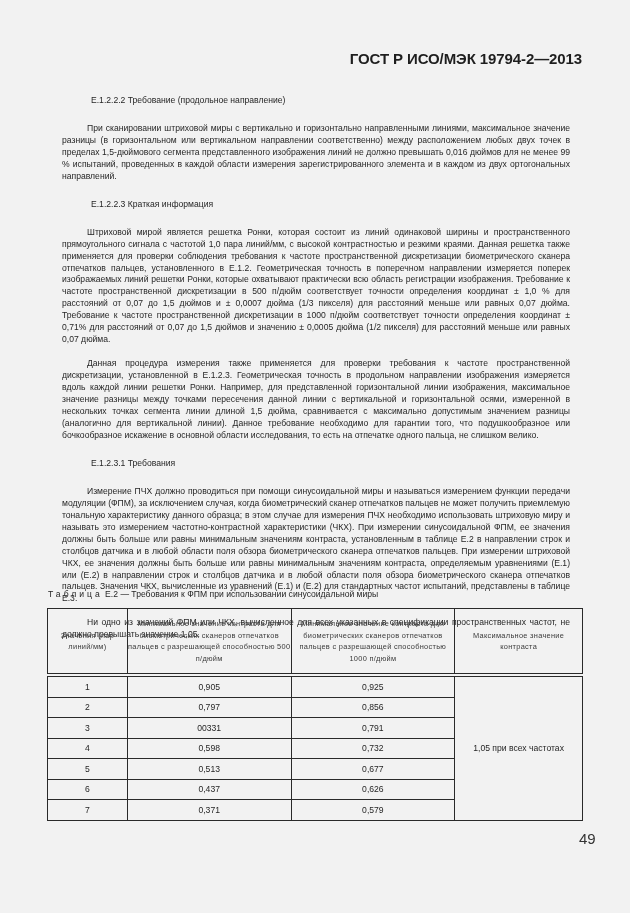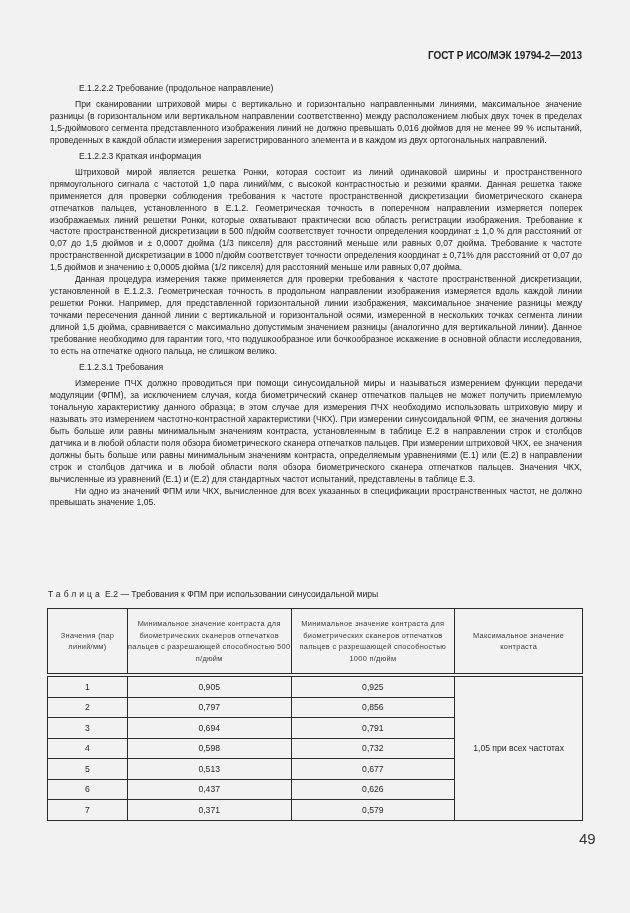--- a/index.html
+++ b/index.html
@@ -1,29 +1,29 @@
 <!DOCTYPE html>
 <html><head>
 <meta charset="utf-8">
 <style>
   html, body { margin:0; padding:0; }
   body {
     width:630px; height:913px; background:#f2f2f2; position:relative; overflow:hidden;
     font-family:"Liberation Sans", sans-serif; color:#222;
   }
   .header {
-    position:absolute; top:50px; right:48px; font-weight:bold; font-size:10px;
+    position:absolute; top:50px; right:48px; font-weight:bold; font-size:15px;
     color:#1e1e1e; letter-spacing:-0.1px;
   }
   .content {
     position:absolute; left:50px; top:79px; width:532px;
     font-size:8.6px; line-height:11.95px; color:#262626;
   }
-  .p { text-align:justify; margin:0; text-indent:25px; hyphens:auto; }
-  .h { margin:4px; padding-left:25px; }
+  .p { text-align:justify; margin:12px; text-indent:25px; hyphens:auto; }
+  .h { margin:16px; padding-left:25px; }
   .hb { margin:0; padding-left:25px; font-weight:bold; letter-spacing:-0.15px; }
   .caption {
     position:absolute; left:48px; top:589px; font-size:8.6px; color:#262626;
   }
   .caption .sp { letter-spacing:3px;text-align:center; }
   table.t {
     position:absolute; left:47px; top:608px; width:536px;
     border-collapse:collapse; font-size:8.6px; color:#262626;
   }
   table.t td, table.t th {
@@ -82,21 +82,21 @@
       <td>0,925</td>
       <td rowspan="7">1,05 при всех частотах</td>
     </tr>
     <tr>
       <td>2</td>
       <td>0,797</td>
       <td>0,856</td>
     </tr>
     <tr>
       <td>3</td>
-      <td>0,694</td>
+      <td>00331</td>
       <td>0,791</td>
     </tr>
     <tr>
       <td>4</td>
       <td>0,598</td>
       <td>0,732</td>
     </tr>
     <tr>
       <td>5</td>
       <td>0,513</td>

